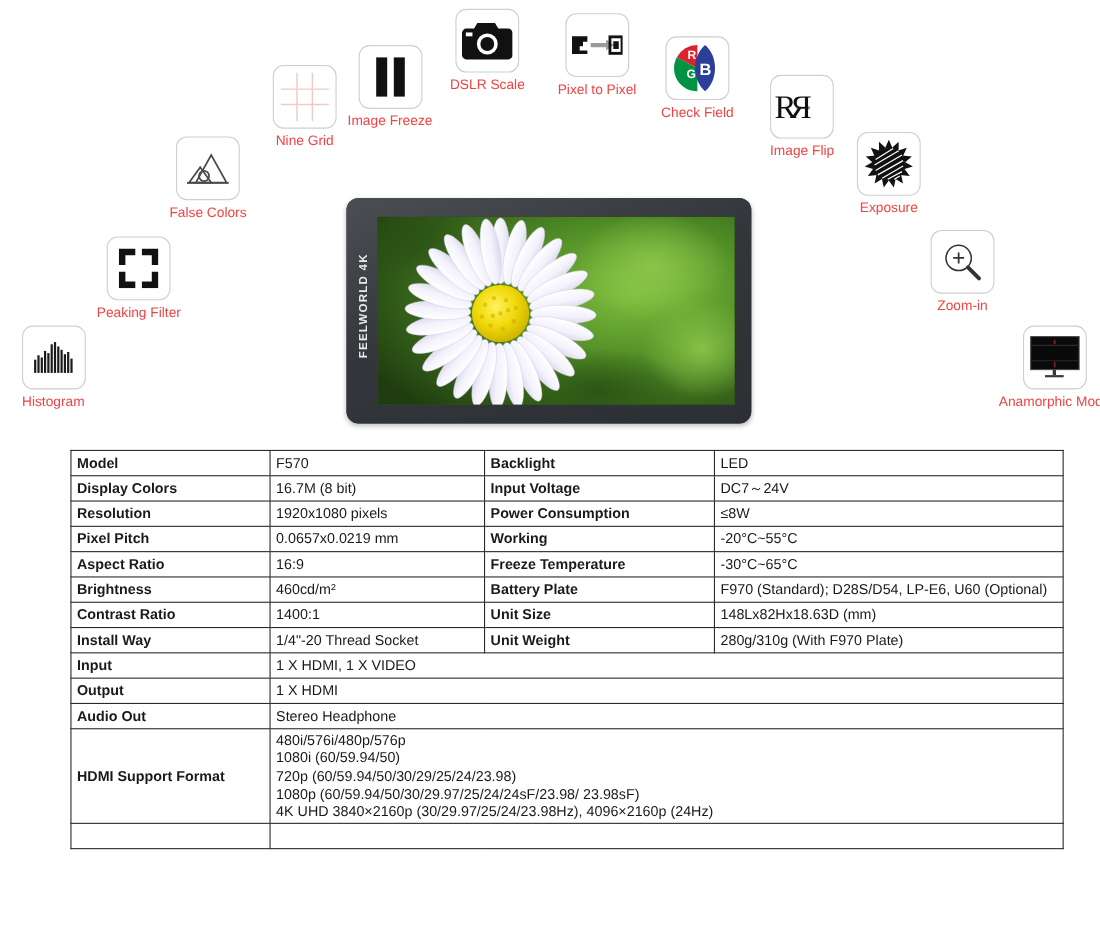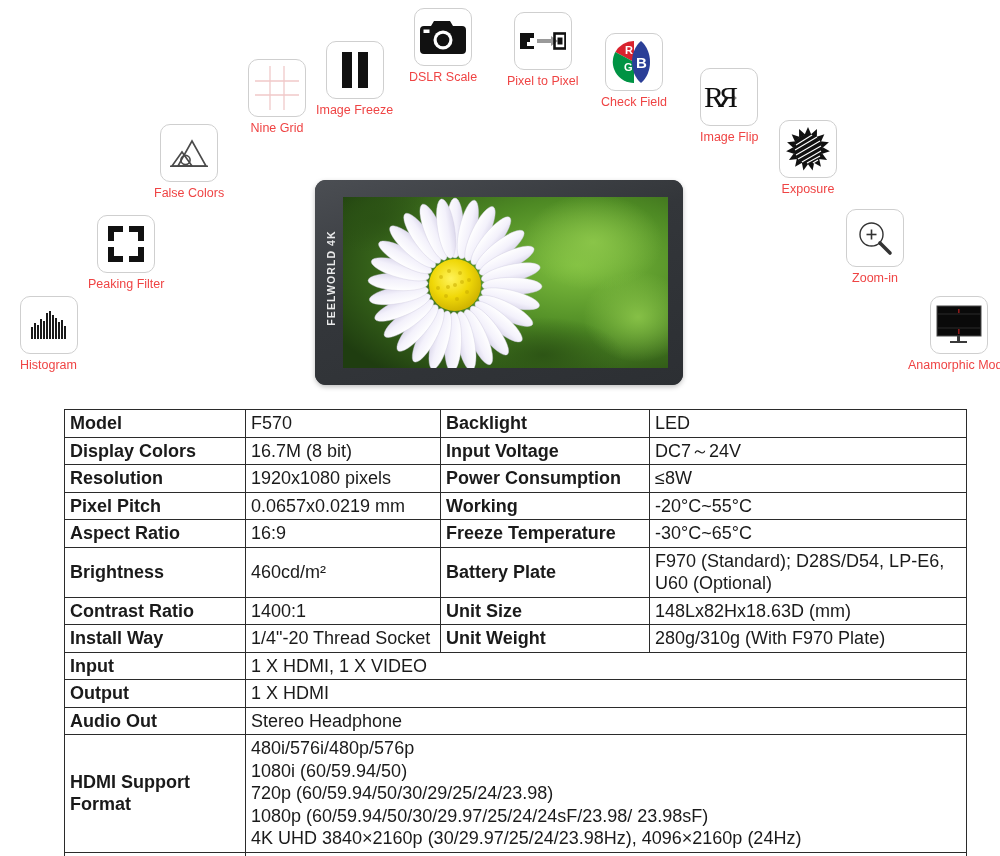--- a/index.html
+++ b/index.html
@@ -76,21 +76,21 @@
   #spec-table{
     position:absolute;
     left:64px;top:409px;
     width:868px;
     border-collapse:collapse;
     table-layout:fixed;
   }
   #spec-table td{
     border:1px solid #2b2b2b;
     padding:2px 5px;
-    font-size:18px;
+    font-size:13px;
     color:#1a1a1a;
     vertical-align:middle;
     line-height:1.25;
     height:23px;
     box-sizing:border-box;
   }
   #spec-table td.k{font-weight:bold;}
   .c1{width:181px;}
   .c2{width:195px;}
   .c3{width:209px;}

